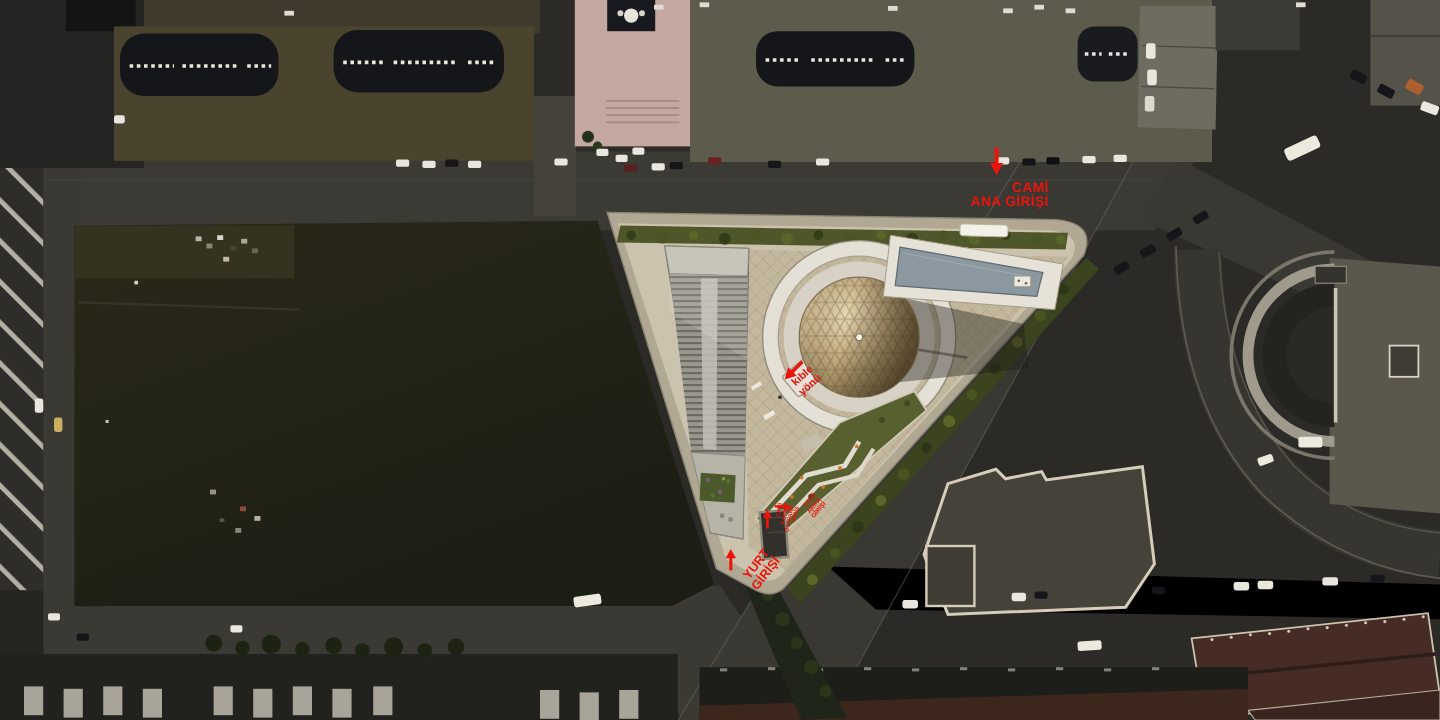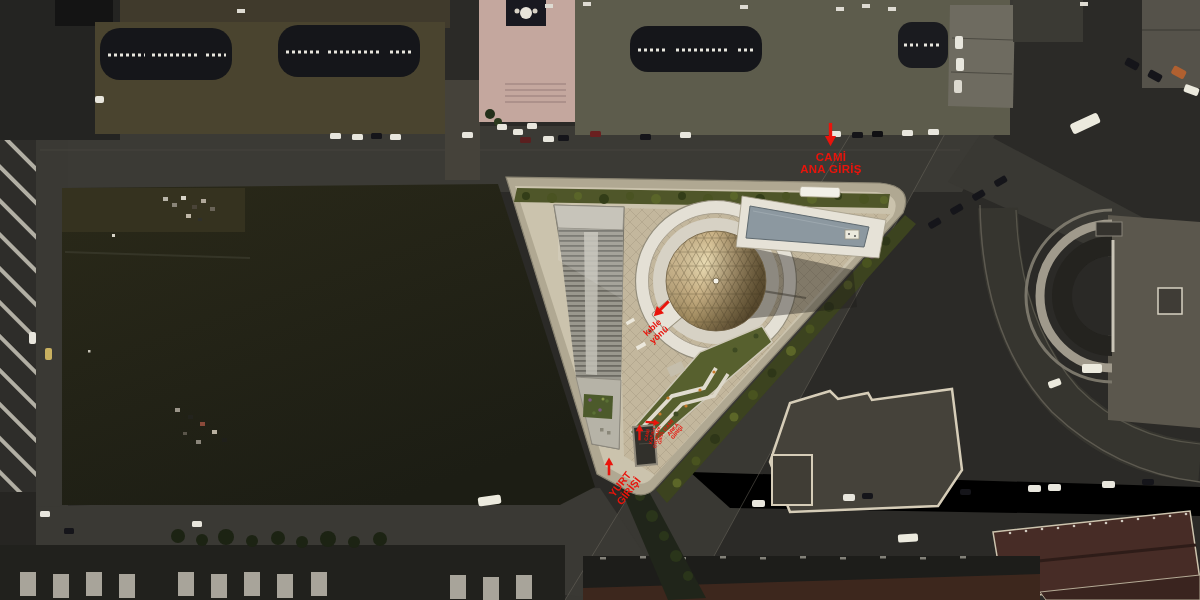--- a/index.html
+++ b/index.html
@@ -1,20 +1,20 @@
 <!DOCTYPE html>
 <html><head>
 <meta charset="utf-8">
 <style>
   html,body{margin:0;padding:0;background:#111;}
   .stage{position:relative;width:1200px;height:600px;overflow:hidden;background:#2b2a27;
          font-family:"Liberation Sans",sans-serif;}
   .stage svg.scene{position:absolute;left:0;top:0;}
   
-  .ann{position:absolute;color:#e9140c;font-weight:bold;text-align:center;z-index:5;}
+  .ann{position:absolute;color:#e9140c;font-weight:bold;text-align:right;z-index:5;}
   .ann .arrow{position:absolute;fill:#e9140c;}
   .ann .lbl{position:absolute;white-space:nowrap;}
   #ann-cami-ana{left:788px;top:122px;width:86px;height:62px;}
   #ann-cami-ana .arrow{left:36px;top:0;width:13px;height:26px;}
   #ann-cami-ana .lbl{left:0;top:29px;width:86px;font-size:11.5px;line-height:12px;letter-spacing:.3px;}
   #ann-kible{left:628px;top:298px;width:64px;height:62px;}
   #ann-kible .arrow{left:27px;top:0;width:12px;height:22px;transform:rotate(45deg);}
   #ann-kible .lbl{left:-4px;top:24px;width:64px;font-size:9px;line-height:9.5px;transform:rotate(-42deg);}
   #ann-otopark{left:626px;top:418px;width:46px;height:52px;}
   #ann-otopark .arrow{left:9px;top:4px;width:9px;height:20px;transform:rotate(180deg);}
@@ -454,21 +454,21 @@
   </g>
 </svg>
 
   <div class="ann" id="ann-cami-ana">
     <svg class="arrow" viewBox="0 0 14 26">
       <rect x="5.2" y="0" width="3.6" height="16"></rect>
         <polygon points="1,14 13,14 7,25"></polygon>
     </svg>
     <div class="lbl">
       <div>CAMİ</div>
-      <div>ANA GİRİŞ</div>
+      <div>ANA GİRİŞİ</div>
     </div>
   </div>
 
   <div class="ann" id="ann-kible">
     <svg class="arrow" viewBox="0 0 14 26">
       <rect x="5.2" y="0" width="3.6" height="16"></rect>
         <polygon points="1,14 13,14 7,25"></polygon>
     </svg>
     <div class="lbl">
       <div>kıble</div>

